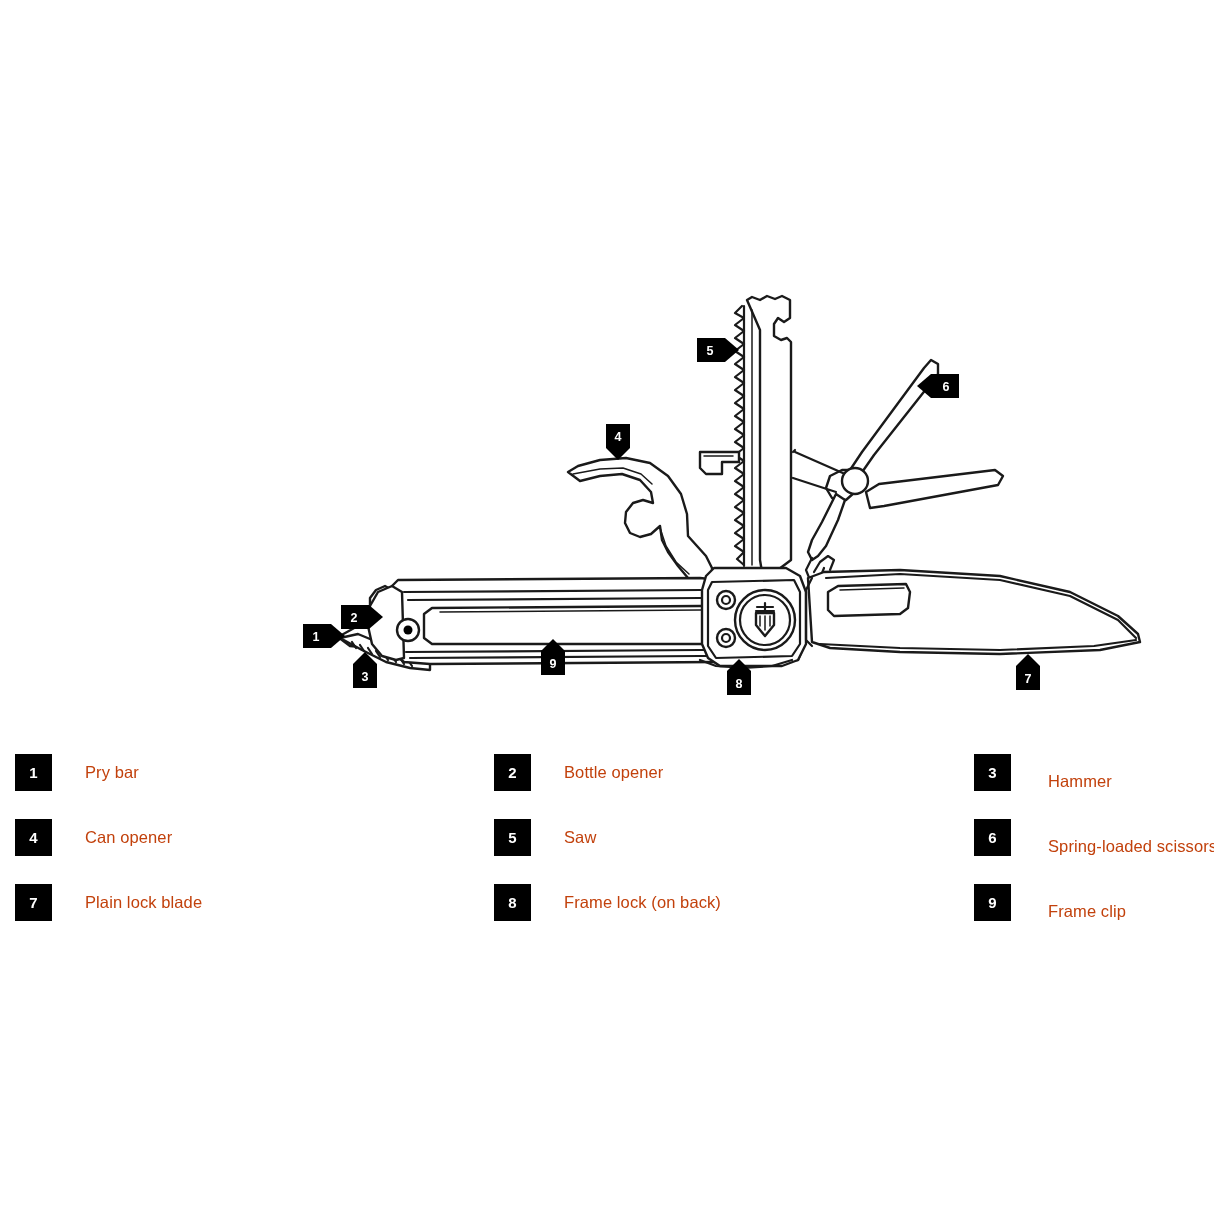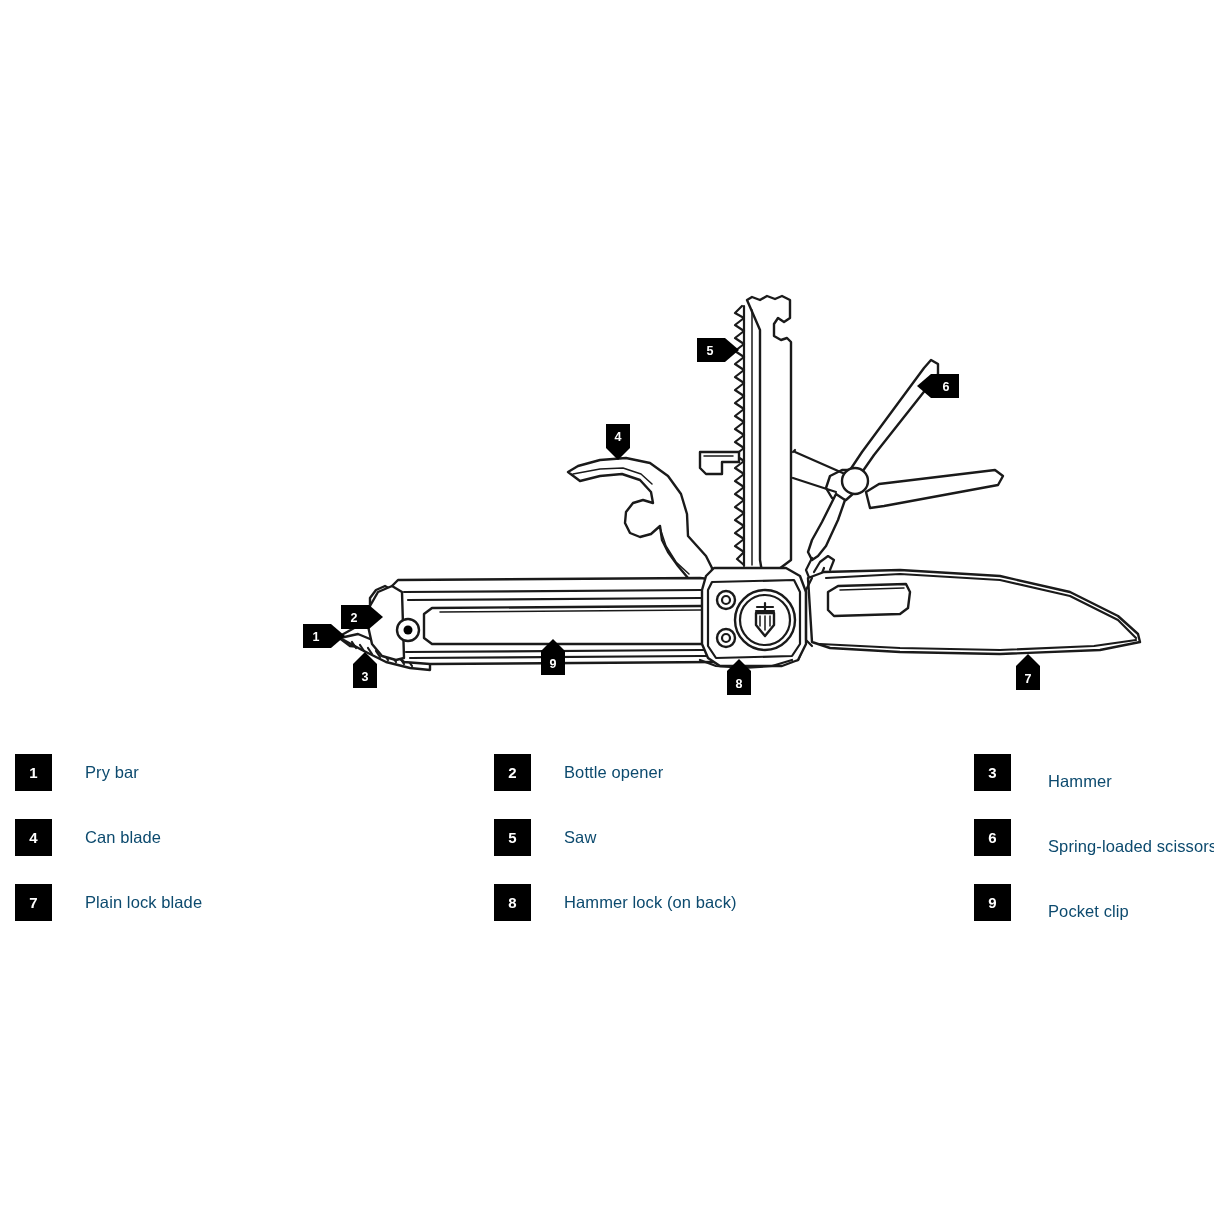--- a/index.html
+++ b/index.html
@@ -66,21 +66,21 @@
     font-weight: 600;
     display: flex;
     align-items: center;
     justify-content: center;
     flex: 0 0 auto;
     line-height: 1;
   }
   .legend-label {
     margin-left: 33px;
     font-size: 16.5px;
-    color: #0c4a6e;
+    color: #c2410c;
     letter-spacing: 0.1px;
     white-space: nowrap;
   }
   .legend-col-2 .legend-label { }
   .legend-col-3 .legend-label { margin-left: 37px; margin-top: 18px; }
 </style>
 </head>
 <body>
 
 <div id="page">
@@ -294,39 +294,39 @@
       <div class="legend-badge">2</div>
       <div class="legend-label">Bottle opener</div>
     </div>
     <div class="legend-item legend-col-3">
       <div class="legend-badge">3</div>
       <div class="legend-label">Hammer</div>
     </div>
 
     <div class="legend-item legend-col-1">
       <div class="legend-badge">4</div>
-      <div class="legend-label">Can blade</div>
+      <div class="legend-label">Can opener</div>
     </div>
     <div class="legend-item legend-col-2">
       <div class="legend-badge">5</div>
       <div class="legend-label">Saw</div>
     </div>
     <div class="legend-item legend-col-3">
       <div class="legend-badge">6</div>
       <div class="legend-label">Spring-loaded scissors</div>
     </div>
 
     <div class="legend-item legend-col-1">
       <div class="legend-badge">7</div>
       <div class="legend-label">Plain lock blade</div>
     </div>
     <div class="legend-item legend-col-2">
       <div class="legend-badge">8</div>
-      <div class="legend-label">Hammer lock (on back)</div>
+      <div class="legend-label">Frame lock (on back)</div>
     </div>
     <div class="legend-item legend-col-3">
       <div class="legend-badge">9</div>
-      <div class="legend-label">Pocket clip</div>
+      <div class="legend-label">Frame clip</div>
     </div>
 
   </div>
 
 </div>
 
 </body></html>

